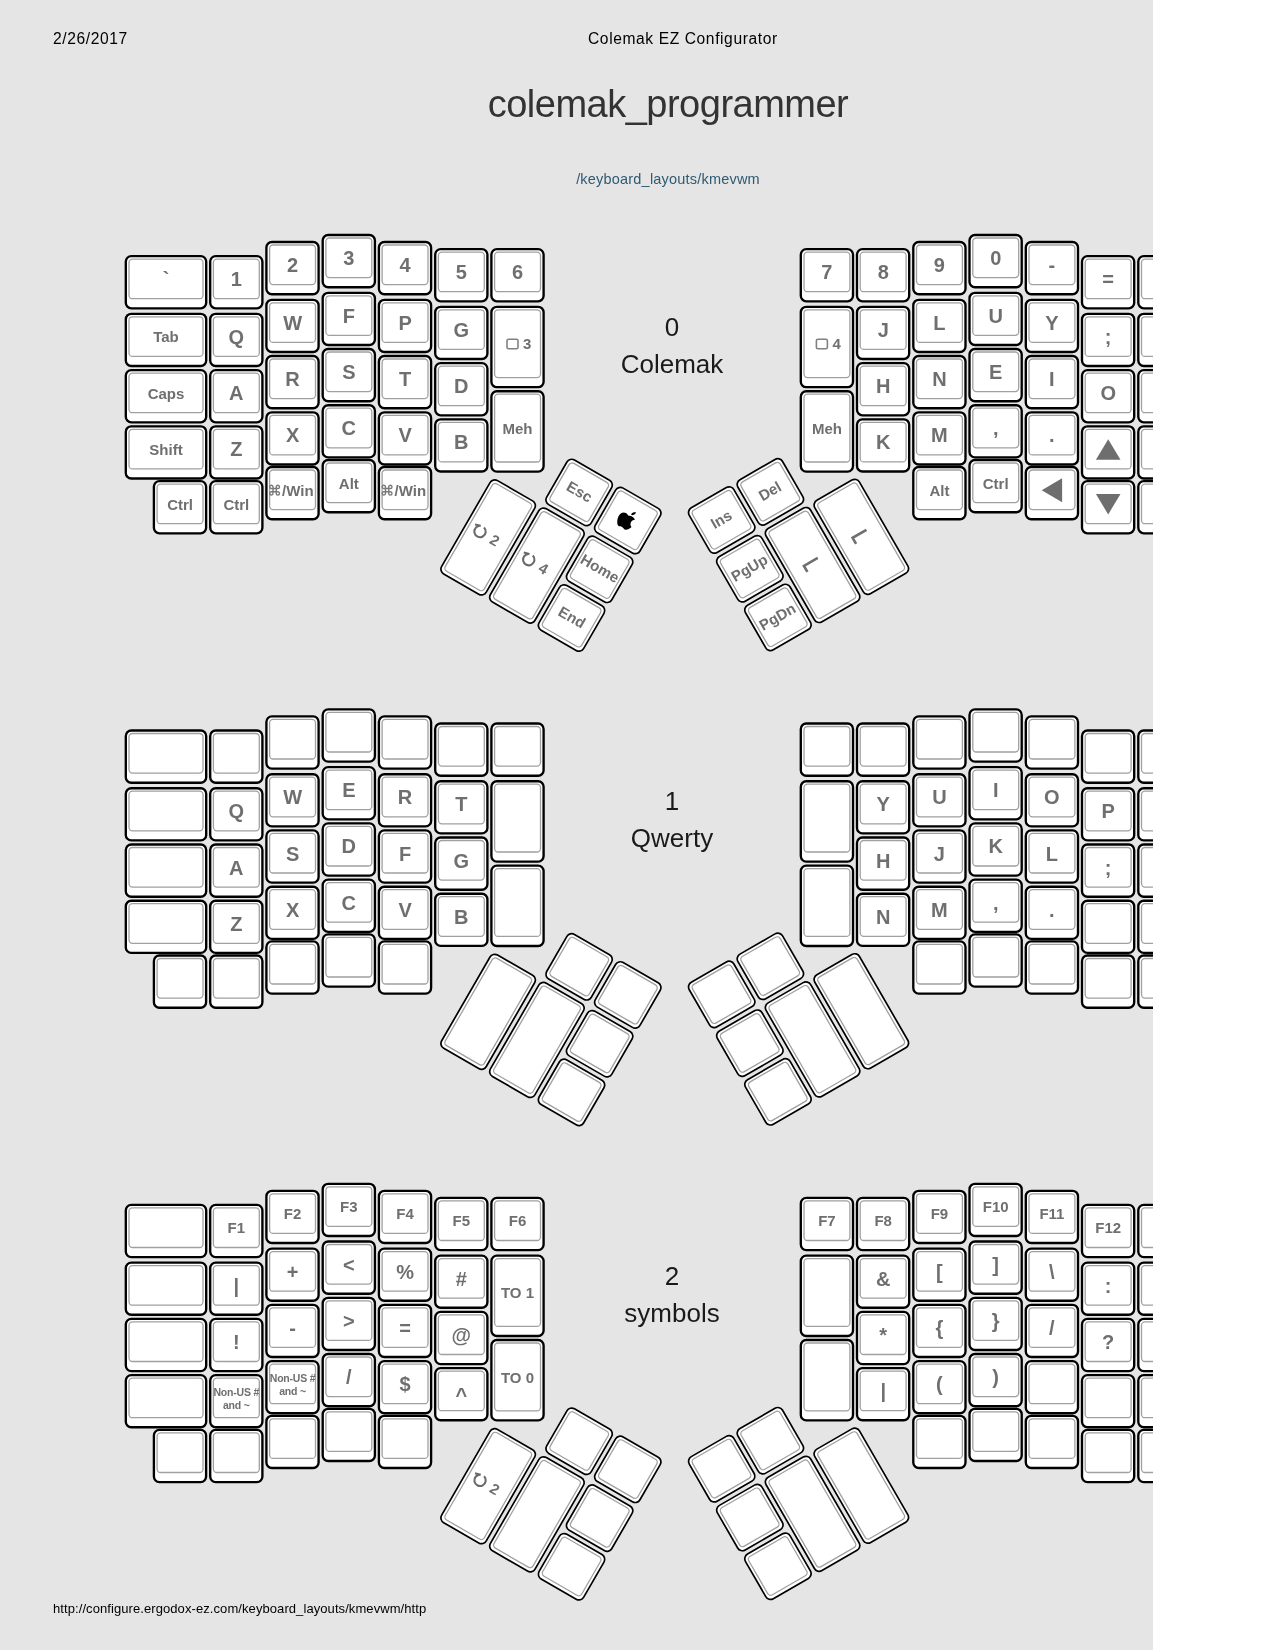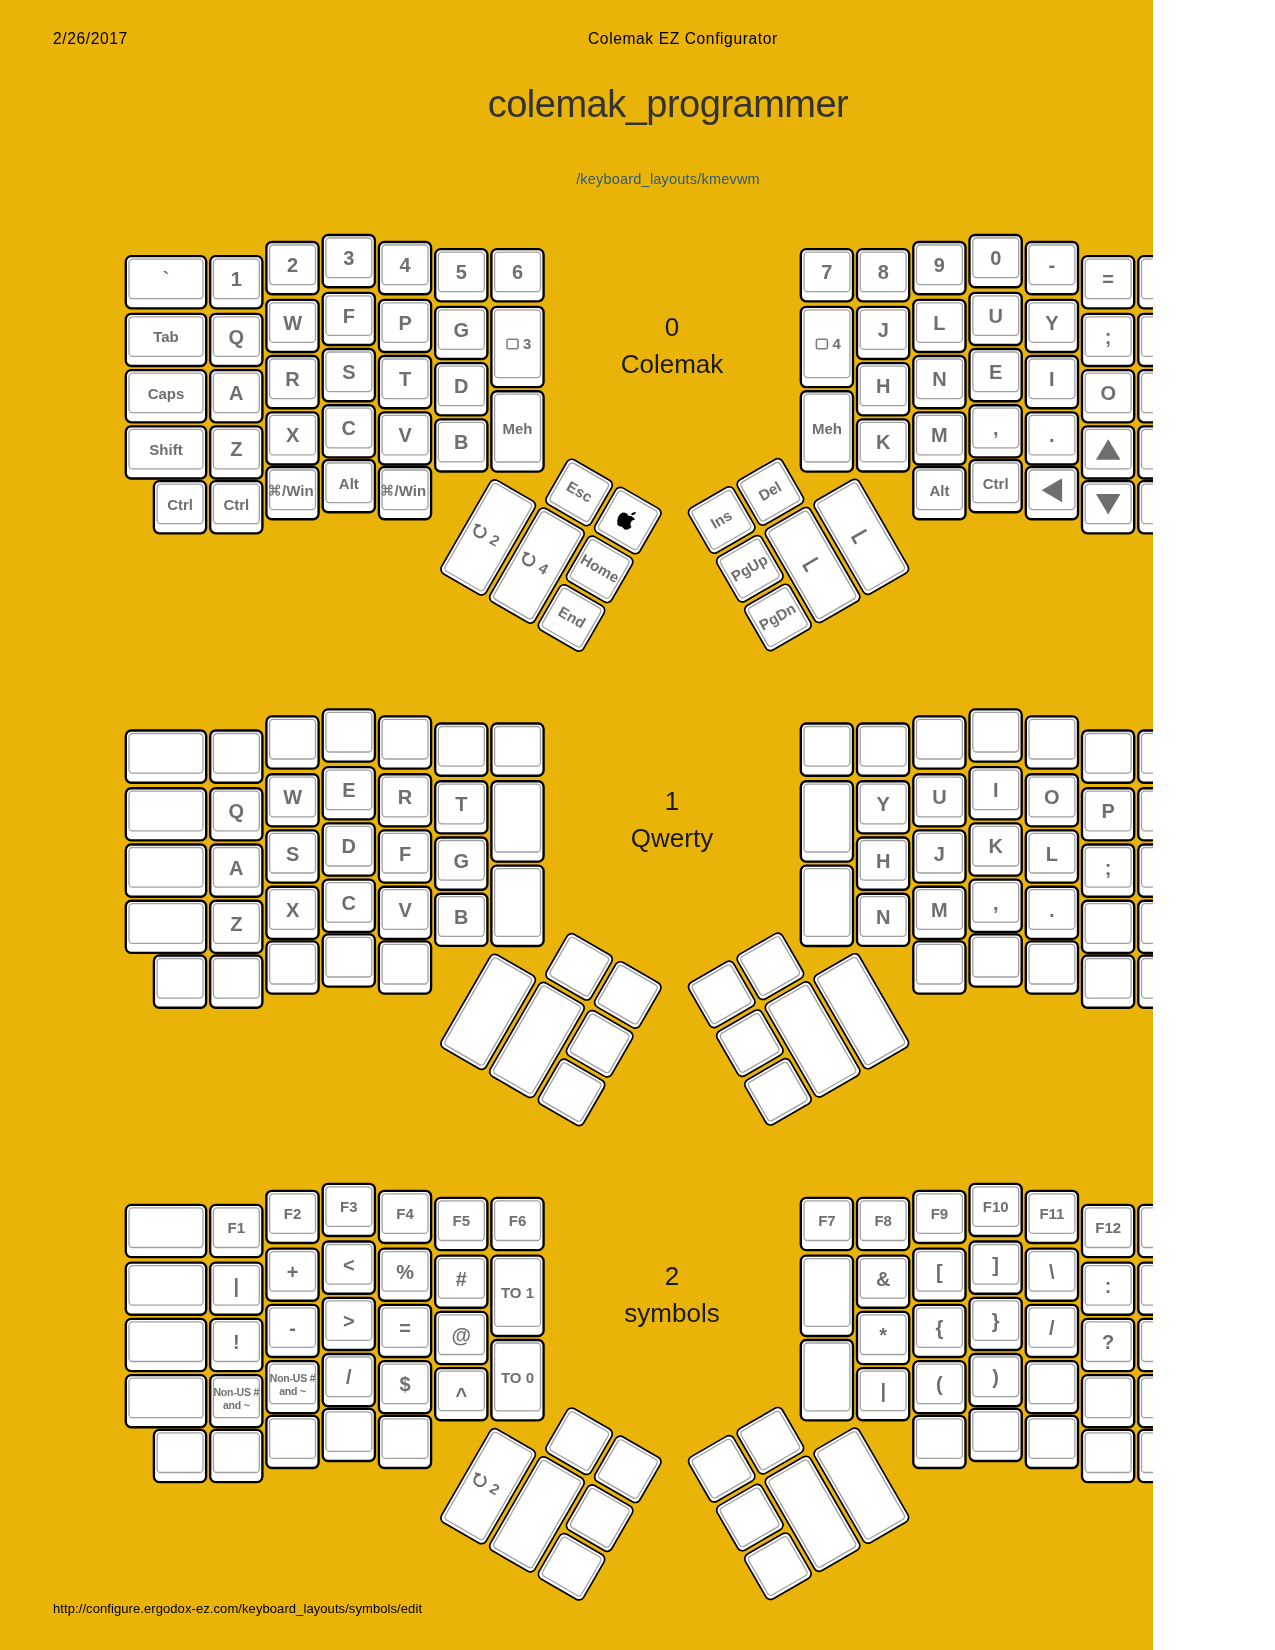--- a/index.html
+++ b/index.html
@@ -1,14 +1,14 @@
 <!DOCTYPE html>
 <html><head><meta charset="utf-8"><style>
 html,body{margin:0;padding:0;background:#fff}
-#page{position:relative;width:1153px;height:1650px;background:#eab308;overflow:hidden;font-family:"Liberation Sans",sans-serif}
+#page{position:relative;width:1153px;height:1650px;background:#e5e5e5;overflow:hidden;font-family:"Liberation Sans",sans-serif}
 svg text{font-family:"Liberation Sans",sans-serif;font-weight:bold;fill:#6f6f6f;text-anchor:middle}
 svg text.c{font-size:20px}
 svg text.w{font-size:15px}
 svg text.s{text-anchor:start}
 svg text.t{font-size:10.5px;letter-spacing:-0.2px}
 .hdr{position:absolute;font-size:15.6px;letter-spacing:0.6px;color:#000;white-space:nowrap}
 .title{position:absolute;left:0;width:1336px;text-align:center;top:83px;font-size:38px;color:#333;letter-spacing:-0.5px}
 .link{position:absolute;left:0;width:1336px;text-align:center;top:171px;font-size:14.5px;letter-spacing:0.2px;color:#2e5a73}
 .lay{position:absolute;left:522px;width:300px;text-align:center;font-size:26px;color:#1a1a1a;line-height:37px}
 </style></head><body>
@@ -646,14 +646,14 @@
         <rect x="803.7" y="1425.3" width="51.5" height="107.7" rx="5.5" fill="#fff" stroke="#000" stroke-width="1.7"></rect>
         <rect x="806.9" y="1428.5" width="45.0" height="100.7" rx="3.5" fill="#fff" stroke="#a0a0a0" stroke-width="1.3"></rect>
         <rect x="747.4" y="1425.3" width="51.5" height="107.7" rx="5.5" fill="#fff" stroke="#000" stroke-width="1.7"></rect>
         <rect x="750.6" y="1428.5" width="45.0" height="100.7" rx="3.5" fill="#fff" stroke="#a0a0a0" stroke-width="1.3"></rect>
         <rect x="691.2" y="1425.3" width="51.5" height="51.5" rx="5.5" fill="#fff" stroke="#000" stroke-width="1.7"></rect>
         <rect x="694.4" y="1428.5" width="45.0" height="44.5" rx="3.5" fill="#fff" stroke="#a0a0a0" stroke-width="1.3"></rect>
         <rect x="691.2" y="1481.5" width="51.5" height="51.5" rx="5.5" fill="#fff" stroke="#000" stroke-width="1.7"></rect>
         <rect x="694.4" y="1484.7" width="45.0" height="44.5" rx="3.5" fill="#fff" stroke="#a0a0a0" stroke-width="1.3"></rect>
       </g>
 </svg>
-<div class="hdr" style="left:53px;top:1601px;font-size:13px;letter-spacing:0.08px">http://configure.ergodox-ez.com/keyboard_layouts/symbols/edit</div>
+<div class="hdr" style="left:53px;top:1601px;font-size:13px;letter-spacing:0.08px">http://configure.ergodox-ez.com/keyboard_layouts/kmevwm/http</div>
 <div class="hdr" style="left:1165px;top:1601px;width:57px;text-align:right;letter-spacing:1.2px">1/7</div>
 </div>
 </body></html>

